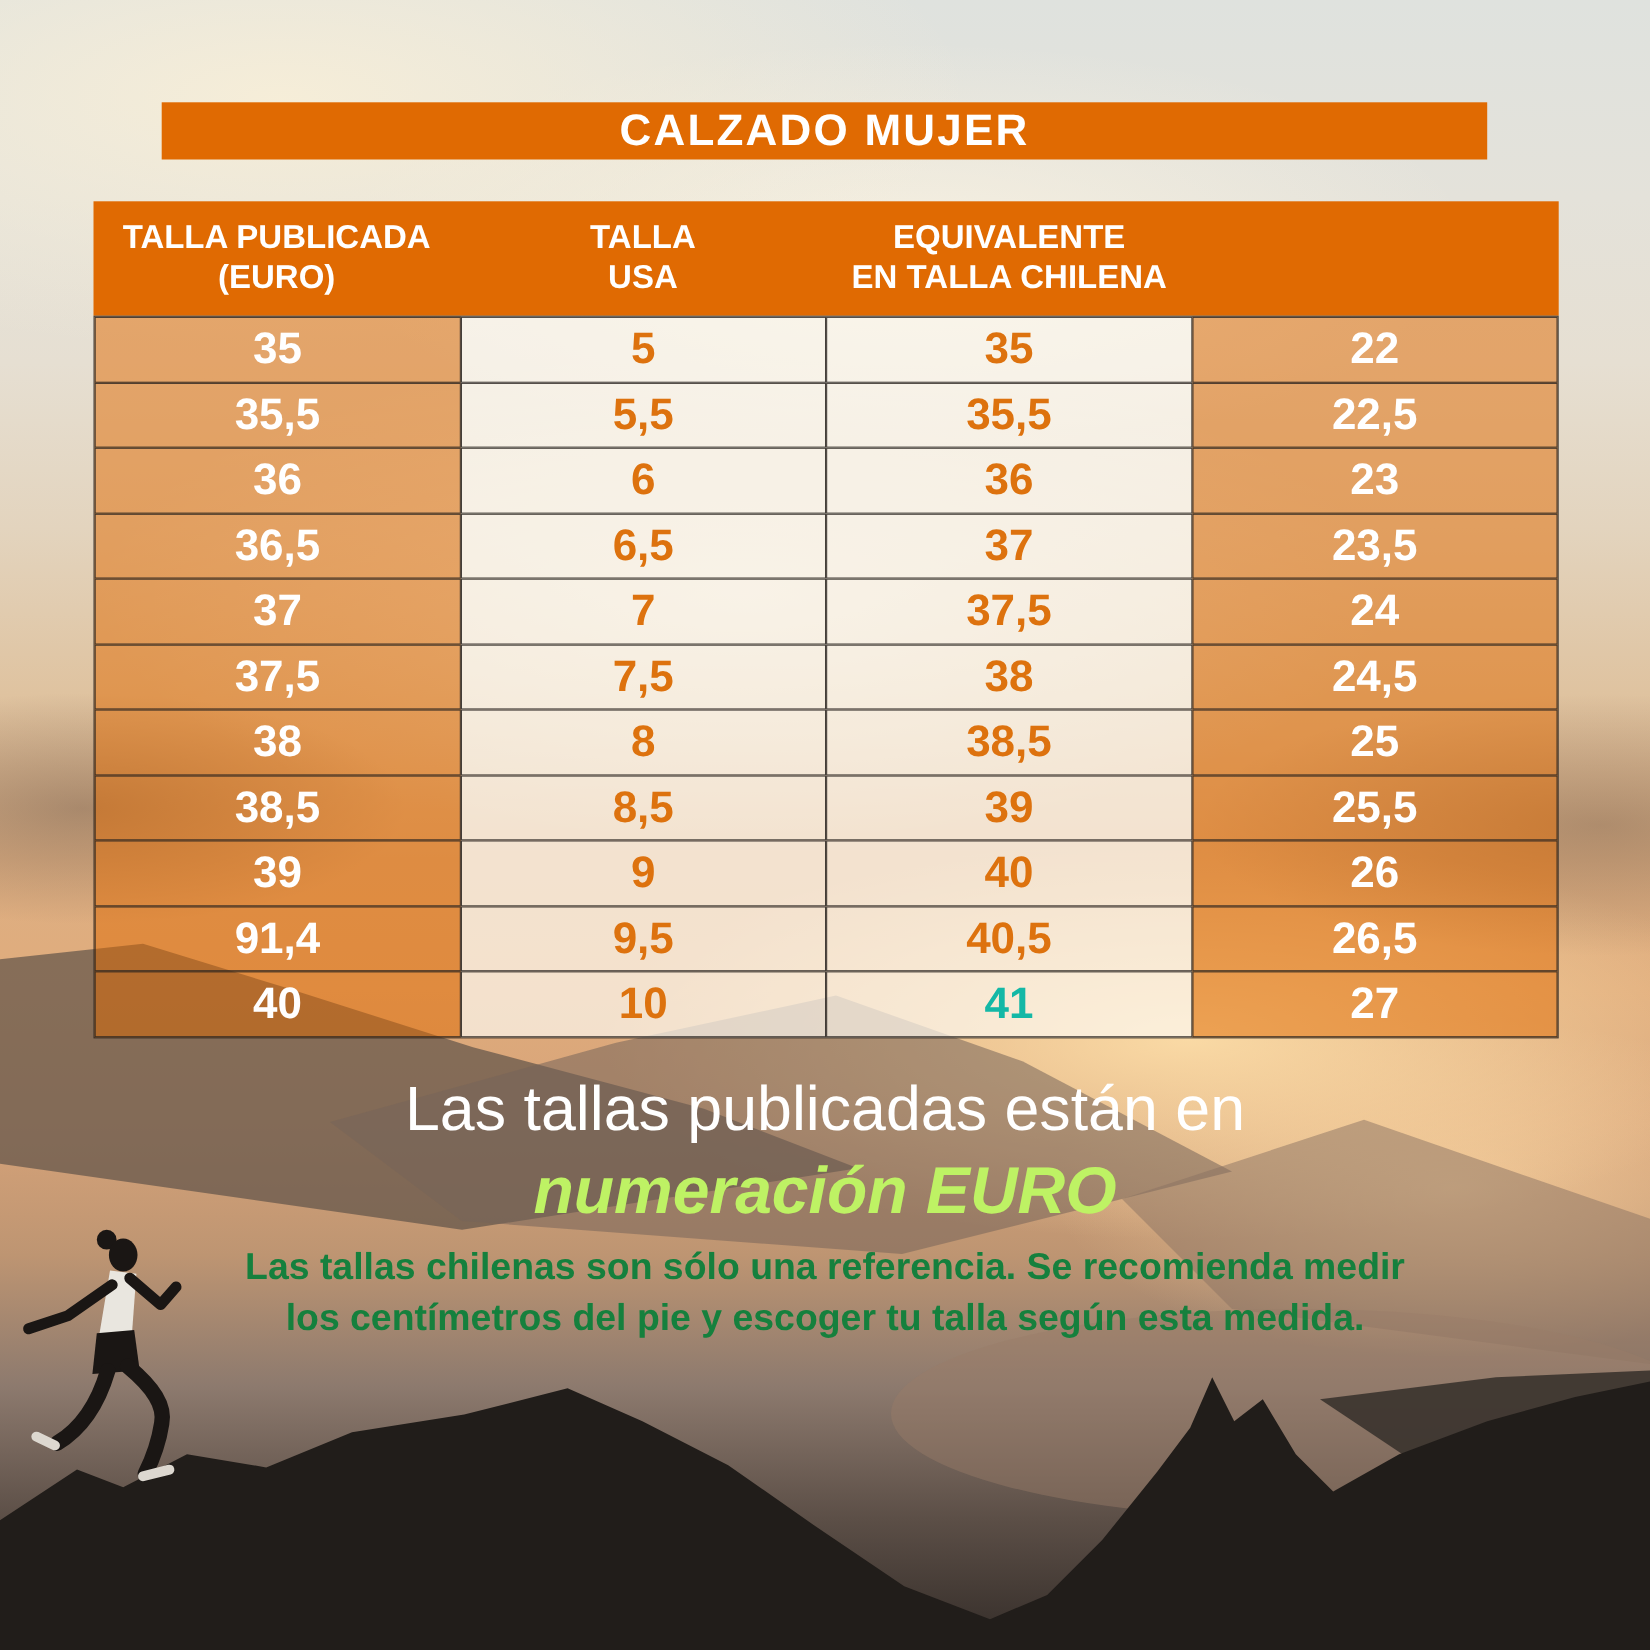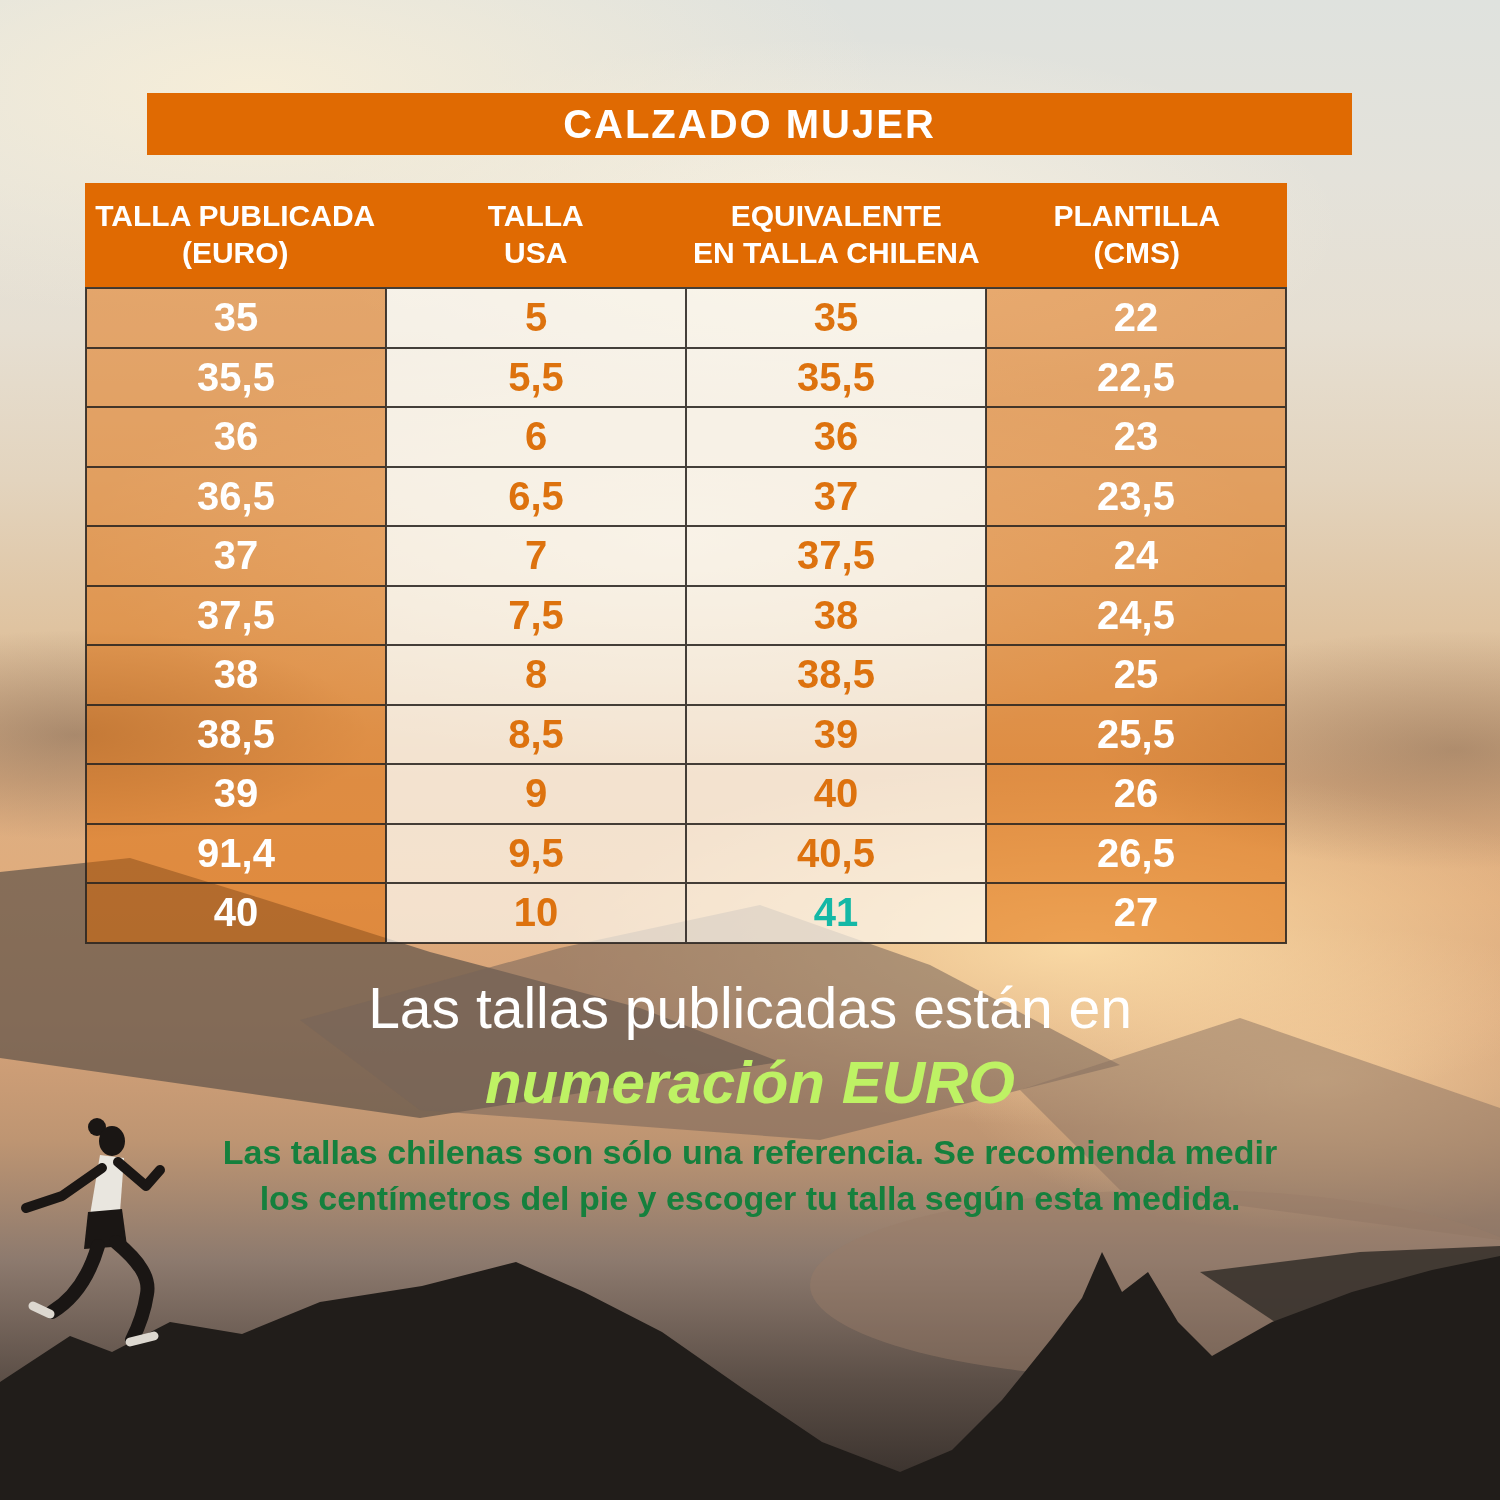--- a/index.html
+++ b/index.html
@@ -19,26 +19,26 @@
       radial-gradient(720px 260px at 55% 15%, rgba(250,243,226,.82), transparent 72%),
       radial-gradient(820px 310px at 45% 36%, rgba(252,248,238,.55), transparent 72%),
       linear-gradient(180deg,
         #dfe2de 0%, #e4e2da 12%, #e6dfd2 22%, #e3d4be 32%,
         #dfc3a0 42%, #ddaf83 52%, #e0ac7c 60%, #d6a379 68%,
         #be9572 76%, #8d7a6e 84%, #5c4f47 92%, #332c28 100%);
   }
   svg.scene{position:absolute;inset:0;z-index:1;pointer-events:none;}
   
   .title-bar{
-    position:absolute;z-index:2;left:147px;top:93px;width:1205px;height:62px;
+    position:absolute;z-index:2;left:147px;top:93px;width:1205px;height:52px;
     display:flex;align-items:center;justify-content:center;
     color:#fff;font-weight:bold;font-size:40px;letter-spacing:2px;
   }
   
-  .size-table{position:absolute;z-index:2;left:85px;top:183px;width:1202px;}
+  .size-table{position:absolute;z-index:2;left:85px;top:183px;width:1332px;}
   .thead{
     height:104px;display:grid;grid-template-columns:repeat(4,1fr);
     align-items:center;
   }
   .th{
     text-align:center;color:#fff;font-weight:bold;font-size:30px;line-height:1.22;
   }
   .tbody{
     display:grid;grid-template-columns:repeat(4,1fr);grid-auto-rows:59.5px;
     border:1px solid rgba(43,38,33,.88);
@@ -110,24 +110,20 @@
         <div>(EURO)</div>
       </div>
       <div class="th">
         <div>TALLA</div>
         <div>USA</div>
       </div>
       <div class="th">
         <div>EQUIVALENTE</div>
         <div>EN TALLA CHILENA</div>
       </div>
-      <div class="th">
-        <div>PLANTILLA</div>
-        <div>(CMS)</div>
-      </div>
     </div>
     <div class="tbody" id="table-body">
         <div class="cell c0">35</div>
         <div class="cell c1" style="color: rgb(221, 114, 14);">5</div>
         <div class="cell c2" style="color: rgb(221, 114, 14);">35</div>
         <div class="cell c3">22</div>
         <div class="cell c0">35,5</div>
         <div class="cell c1" style="color: rgb(221, 114, 14);">5,5</div>
         <div class="cell c2" style="color: rgb(221, 114, 14);">35,5</div>
         <div class="cell c3">22,5</div>

